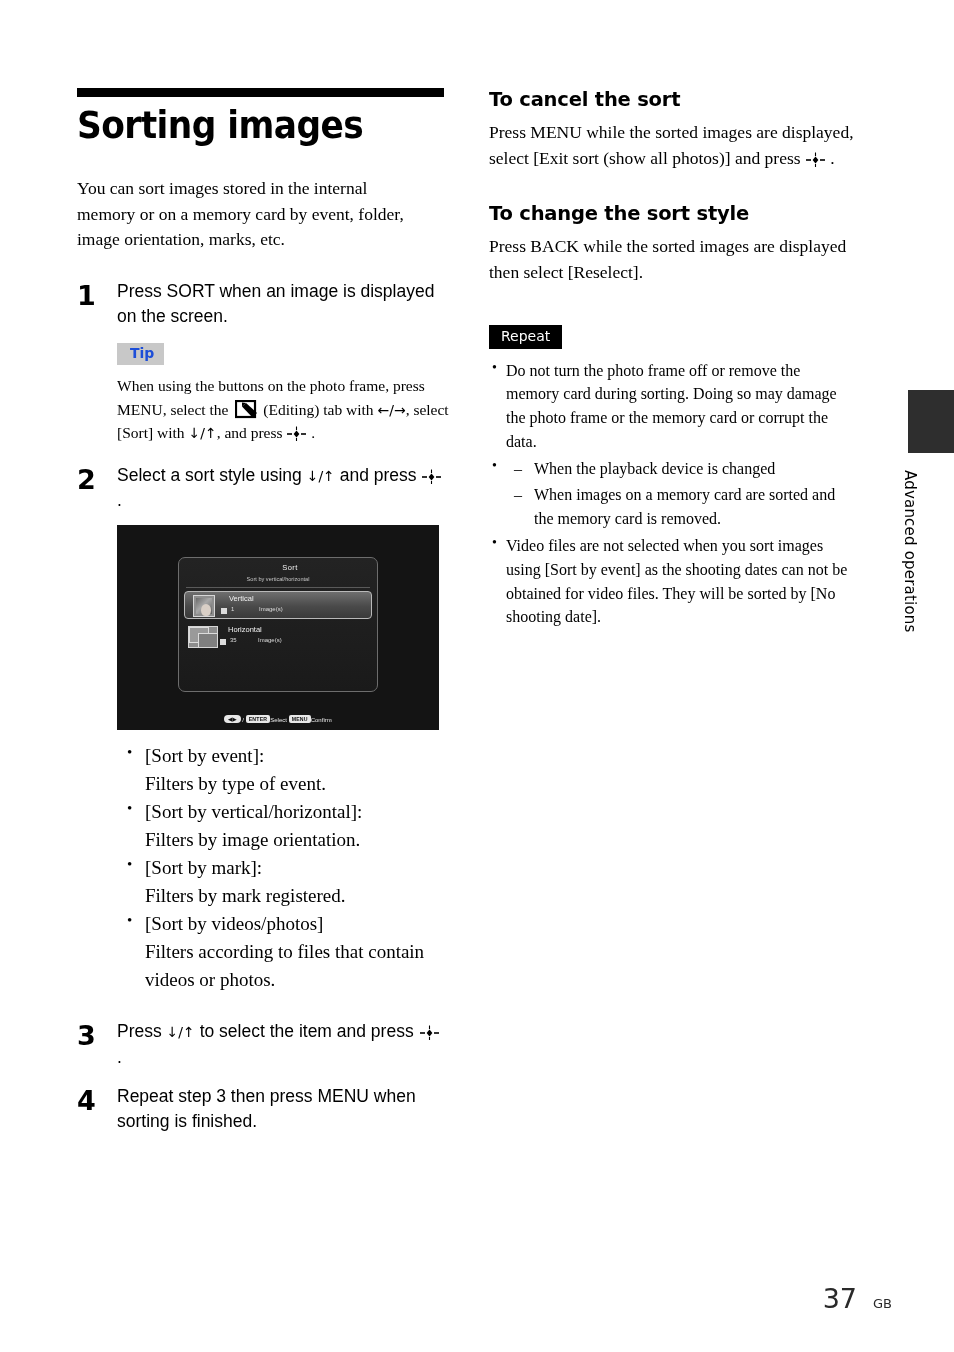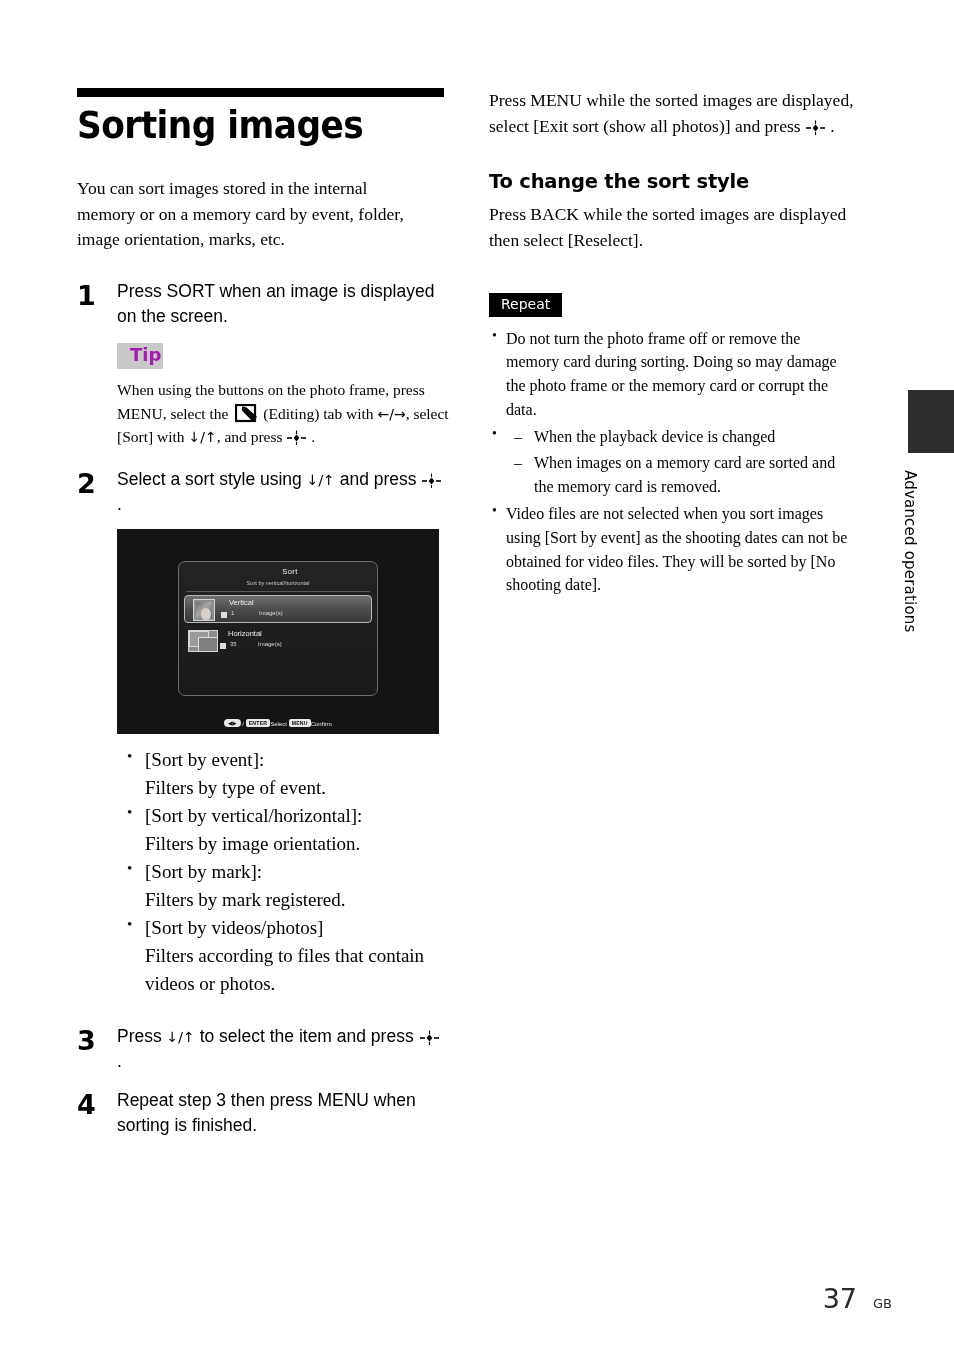--- a/index.html
+++ b/index.html
@@ -82,25 +82,25 @@
     margin: 0;
   }
 
   
   .tip-wrap {
     margin: 14px 0 12px 0;
   }
   .tip-label {
     display: inline-block;
     background: #c8c8c8;
-    color: #a21caf;
+    color: #1d4ed8;
     font-family: "DejaVu Sans", sans-serif;
     font-weight: 700;
-    font-size: 18px;
-    padding: 3px 2px 4px 13px;
+    font-size: 14px;
+    padding: 3px 10px 4px 13px;
     line-height: 1.05;
     margin-bottom: 9px;
   }
   .tip-text {
     font-family: "Liberation Serif", serif;
     font-size: 15.5px;
     line-height: 1.52;
     margin: 0;
     width: 340px;
   }
@@ -552,20 +552,21 @@
       <div class="step-num">4</div>
       <div class="step-body">
         <p class="step-text">Repeat step 3 then press MENU when sorting is finished.</p>
       </div>
     </div>
 
   </div>
 
   <div id="right-col">
 
+    <h2 class="sec-head">To cancel the sort</h2>
     <p class="sec-body"><span>Press MENU while the sorted images are displayed, select [Exit sort (show all photos)] and press </span><span class="enter-glyph">
         <svg width="21" height="15" viewBox="0 0 21 15" xmlns="http://www.w3.org/2000/svg">
           <line x1="1" y1="8" x2="6" y2="8" stroke="#000" stroke-width="1.6"></line>
           <line x1="15" y1="8" x2="20" y2="8" stroke="#000" stroke-width="1.6"></line>
           <line x1="10.5" y1="0.5" x2="10.5" y2="4" stroke="#000" stroke-width="1.1"></line>
           <line x1="10.5" y1="12" x2="10.5" y2="15" stroke="#000" stroke-width="1.1"></line>
           <path d="M10.5 4.6 L13.4 8 L10.5 11.4 L7.6 8 Z" fill="#000"></path>
         </svg>
       </span><span> .</span></p>
 

